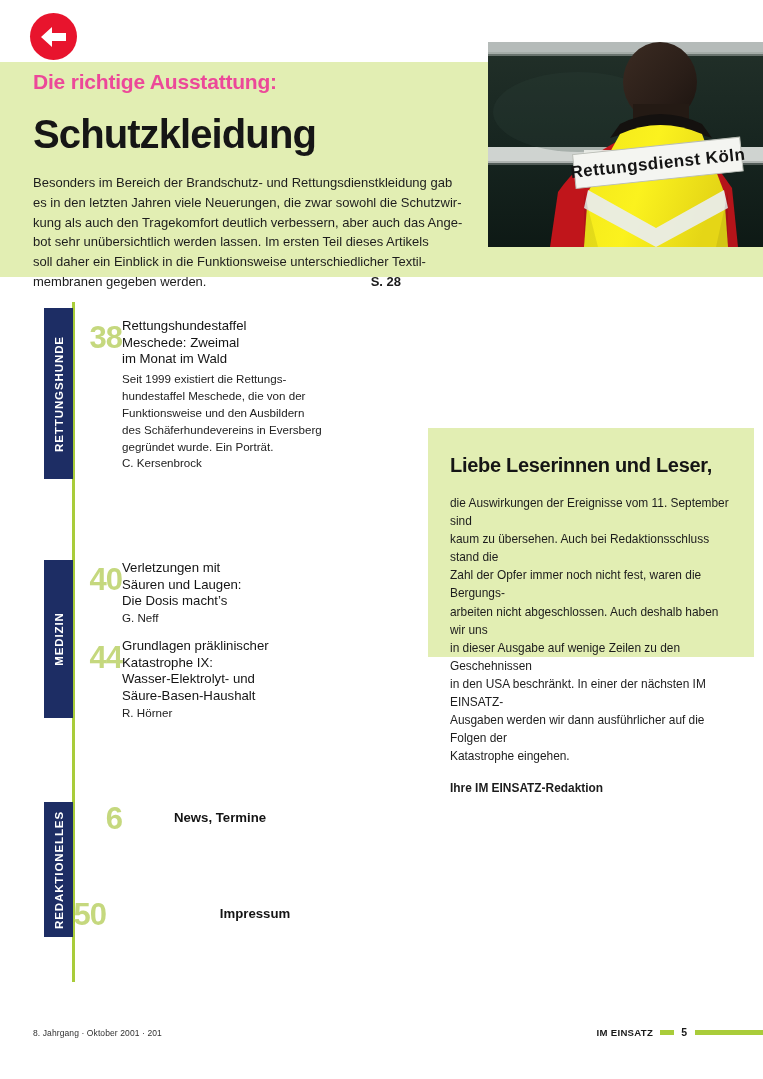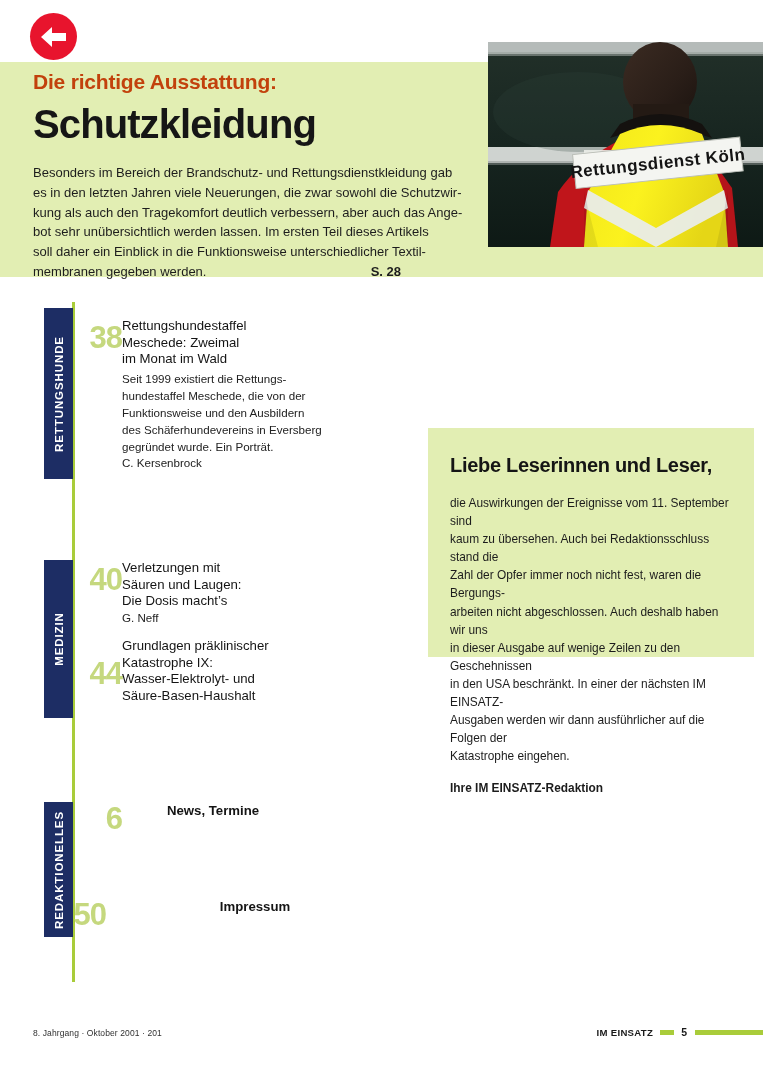--- a/index.html
+++ b/index.html
@@ -43,22 +43,22 @@
   #header-inner {
     position: absolute;
     left: 33px;
     top: 70px;
     width: 440px;
   }
   #kicker {
     font-size: 21px;
     font-weight: bold;
     letter-spacing: -0.2px;
-    color: #c2410c;
-    margin: 0 0 8px 0;
+    color: #ec4899;
+    margin: 0 0 18px 0;
     line-height: 1.18;
   }
   #headline {
     font-size: 40px;
     font-weight: bold;
     letter-spacing: -0.9px;
     color: #161616;
     margin: 0;
     line-height: 1.05;
   }
@@ -146,21 +146,21 @@
   .toc-author {
     font-size: 11.6px;
     line-height: 1.46;
     color: #222222;
     margin: 0;
   }
   .toc-title-inline {
     font-size: 13.2px;
     font-weight: bold;
     color: #141414;
-    margin: 5px;
+    margin: 12px;
     padding-left: 40px;
   }
 
   
   #editorial-box {
     position: absolute;
     left: 428px;
     top: 428px;
     width: 326px;
     height: 229px;
@@ -356,28 +356,29 @@
     <p class="toc-title">
       <span>Verletzungen mit</span><br>
       <span>Säuren und Laugen:</span><br>
       <span>Die Dosis macht’s</span>
     </p>
     <p class="toc-author">G. Neff</p>
   </div>
 </div>
 
 <div class="toc-entry" style="left:0; top:638px;">
-  <div class="toc-num" style="left:76px; top:20px;">44</div>
+  <div class="toc-num" style="left:76px; top:4px;">44</div>
   <div class="toc-body" style="top:0; width:250px;">
     <p class="toc-title">
       <span>Grundlagen präklinischer</span><br>
       <span>Katastrophe IX:</span><br>
       <span>Wasser-Elektrolyt- und</span><br>
       <span>Säure-Basen-Haushalt</span>
     </p>
+    <p class="toc-author">R. Hörner</p>
   </div>
 </div>
 
 <div class="toc-entry" style="left:0; top:798px;">
   <div class="toc-num" style="left:76px; top:5px;">6</div>
   <div class="toc-body" style="top:0;">
     <p class="toc-title-inline">News, Termine</p>
   </div>
 </div>
 

